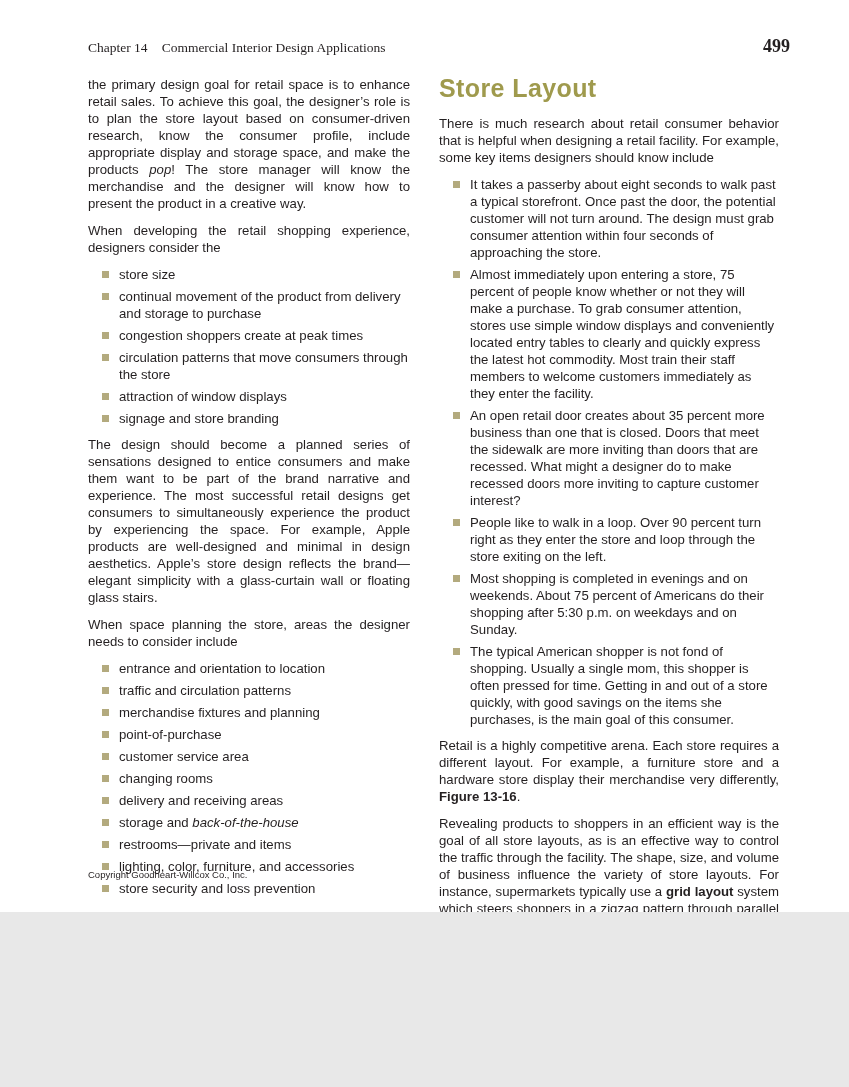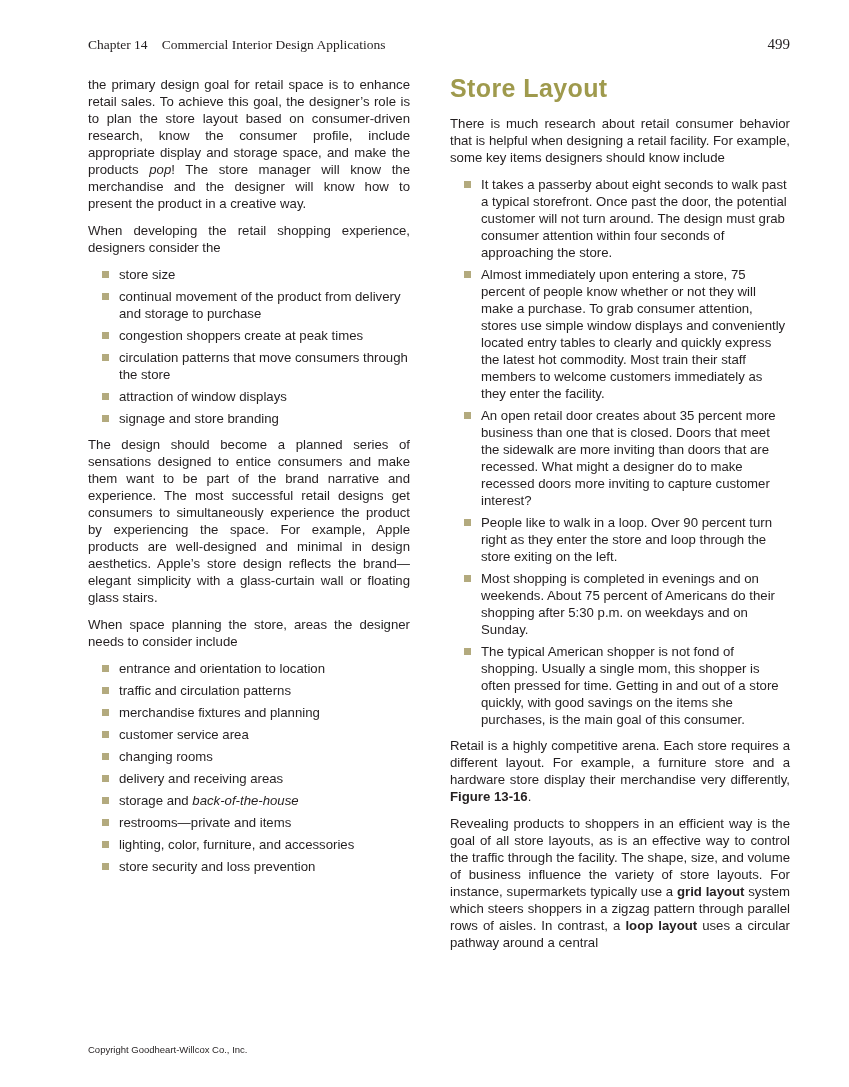--- a/index.html
+++ b/index.html
@@ -1,31 +1,31 @@
 <!DOCTYPE html>
 <html lang="en" style="--heading: #9f9a4d; --bullet: #b3aa7e;"><head>
 <meta charset="utf-8">
 <style>
   * { margin:0; padding:0; box-sizing:border-box; }
   html,body { background:#e8e8e8; }
   body { font-family:"Liberation Sans", sans-serif; color:#231f20; }
   .page {
-    position:relative; width:849px; height:1087px; background:#ffffff; margin:0 auto;
+    position:relative; width:849px; height:912px; background:#ffffff; margin:0 auto;
     overflow:hidden;
   }
   .running-head {
     position:absolute; top:36px; left:88px; right:59px;
     display:flex; justify-content:space-between; align-items:baseline;
     font-family:"Liberation Serif", serif; font-size:13.5px; color:#231f20;
   }
   .chapter-label { margin-right:14px; }
-  .page-num { font-weight:normal; font-size:15px; }
+  .page-num { font-weight:bold; font-size:18px; }
   .columns {
     position:absolute; top:76px; left:88px; right:59px;
-    display:flex; gap:40px;
+    display:flex; gap:29px;
   }
   .col-left { width:322px; flex:0 0 322px; }
   .col-right { width:340px; flex:0 0 340px; }
   p.body-para {
     font-size:13.2px; line-height:17px; margin-bottom:10px;
     text-align:justify; hyphens:auto; -webkit-hyphens:auto;
   }
   ul.bullet-list { list-style:none; margin:1px 0 9px 0; }
   ul.bullet-list li {
     position:relative; padding-left:31px;
@@ -78,20 +78,21 @@
       </ul>
 
       <p class="body-para">The design should become a planned series of sensations designed to entice consumers and make them want to be part of the brand narrative and experience. The most successful retail designs get consumers to simultaneously experience the product by experiencing the space. For example, Apple products are well-designed and minimal in design aesthetics. Apple’s store design reflects the brand—elegant simplicity with a glass-curtain wall or floating glass stairs.</p>
 
       <p class="body-para">When space planning the store, areas the designer needs to consider include</p>
 
       <ul class="bullet-list">
         <li><span class="sq"></span><span>entrance and orientation to location</span></li>
         <li><span class="sq"></span><span>traffic and circulation patterns</span></li>
         <li><span class="sq"></span><span>merchandise fixtures and planning</span></li>
+        <li><span class="sq"></span><span>point-of-purchase</span></li>
         <li><span class="sq"></span><span>customer service area</span></li>
         <li><span class="sq"></span><span>changing rooms</span></li>
         <li><span class="sq"></span><span>delivery and receiving areas</span></li>
         <li><span class="sq"></span><span><span>storage and </span><em>back-of-the-house</em></span></li>
         <li><span class="sq"></span><span>restrooms—private and items</span></li>
         <li><span class="sq"></span><span>lighting, color, furniture, and accessories</span></li>
         <li><span class="sq"></span><span>store security and loss prevention</span></li>
       </ul>
     </div>
 

